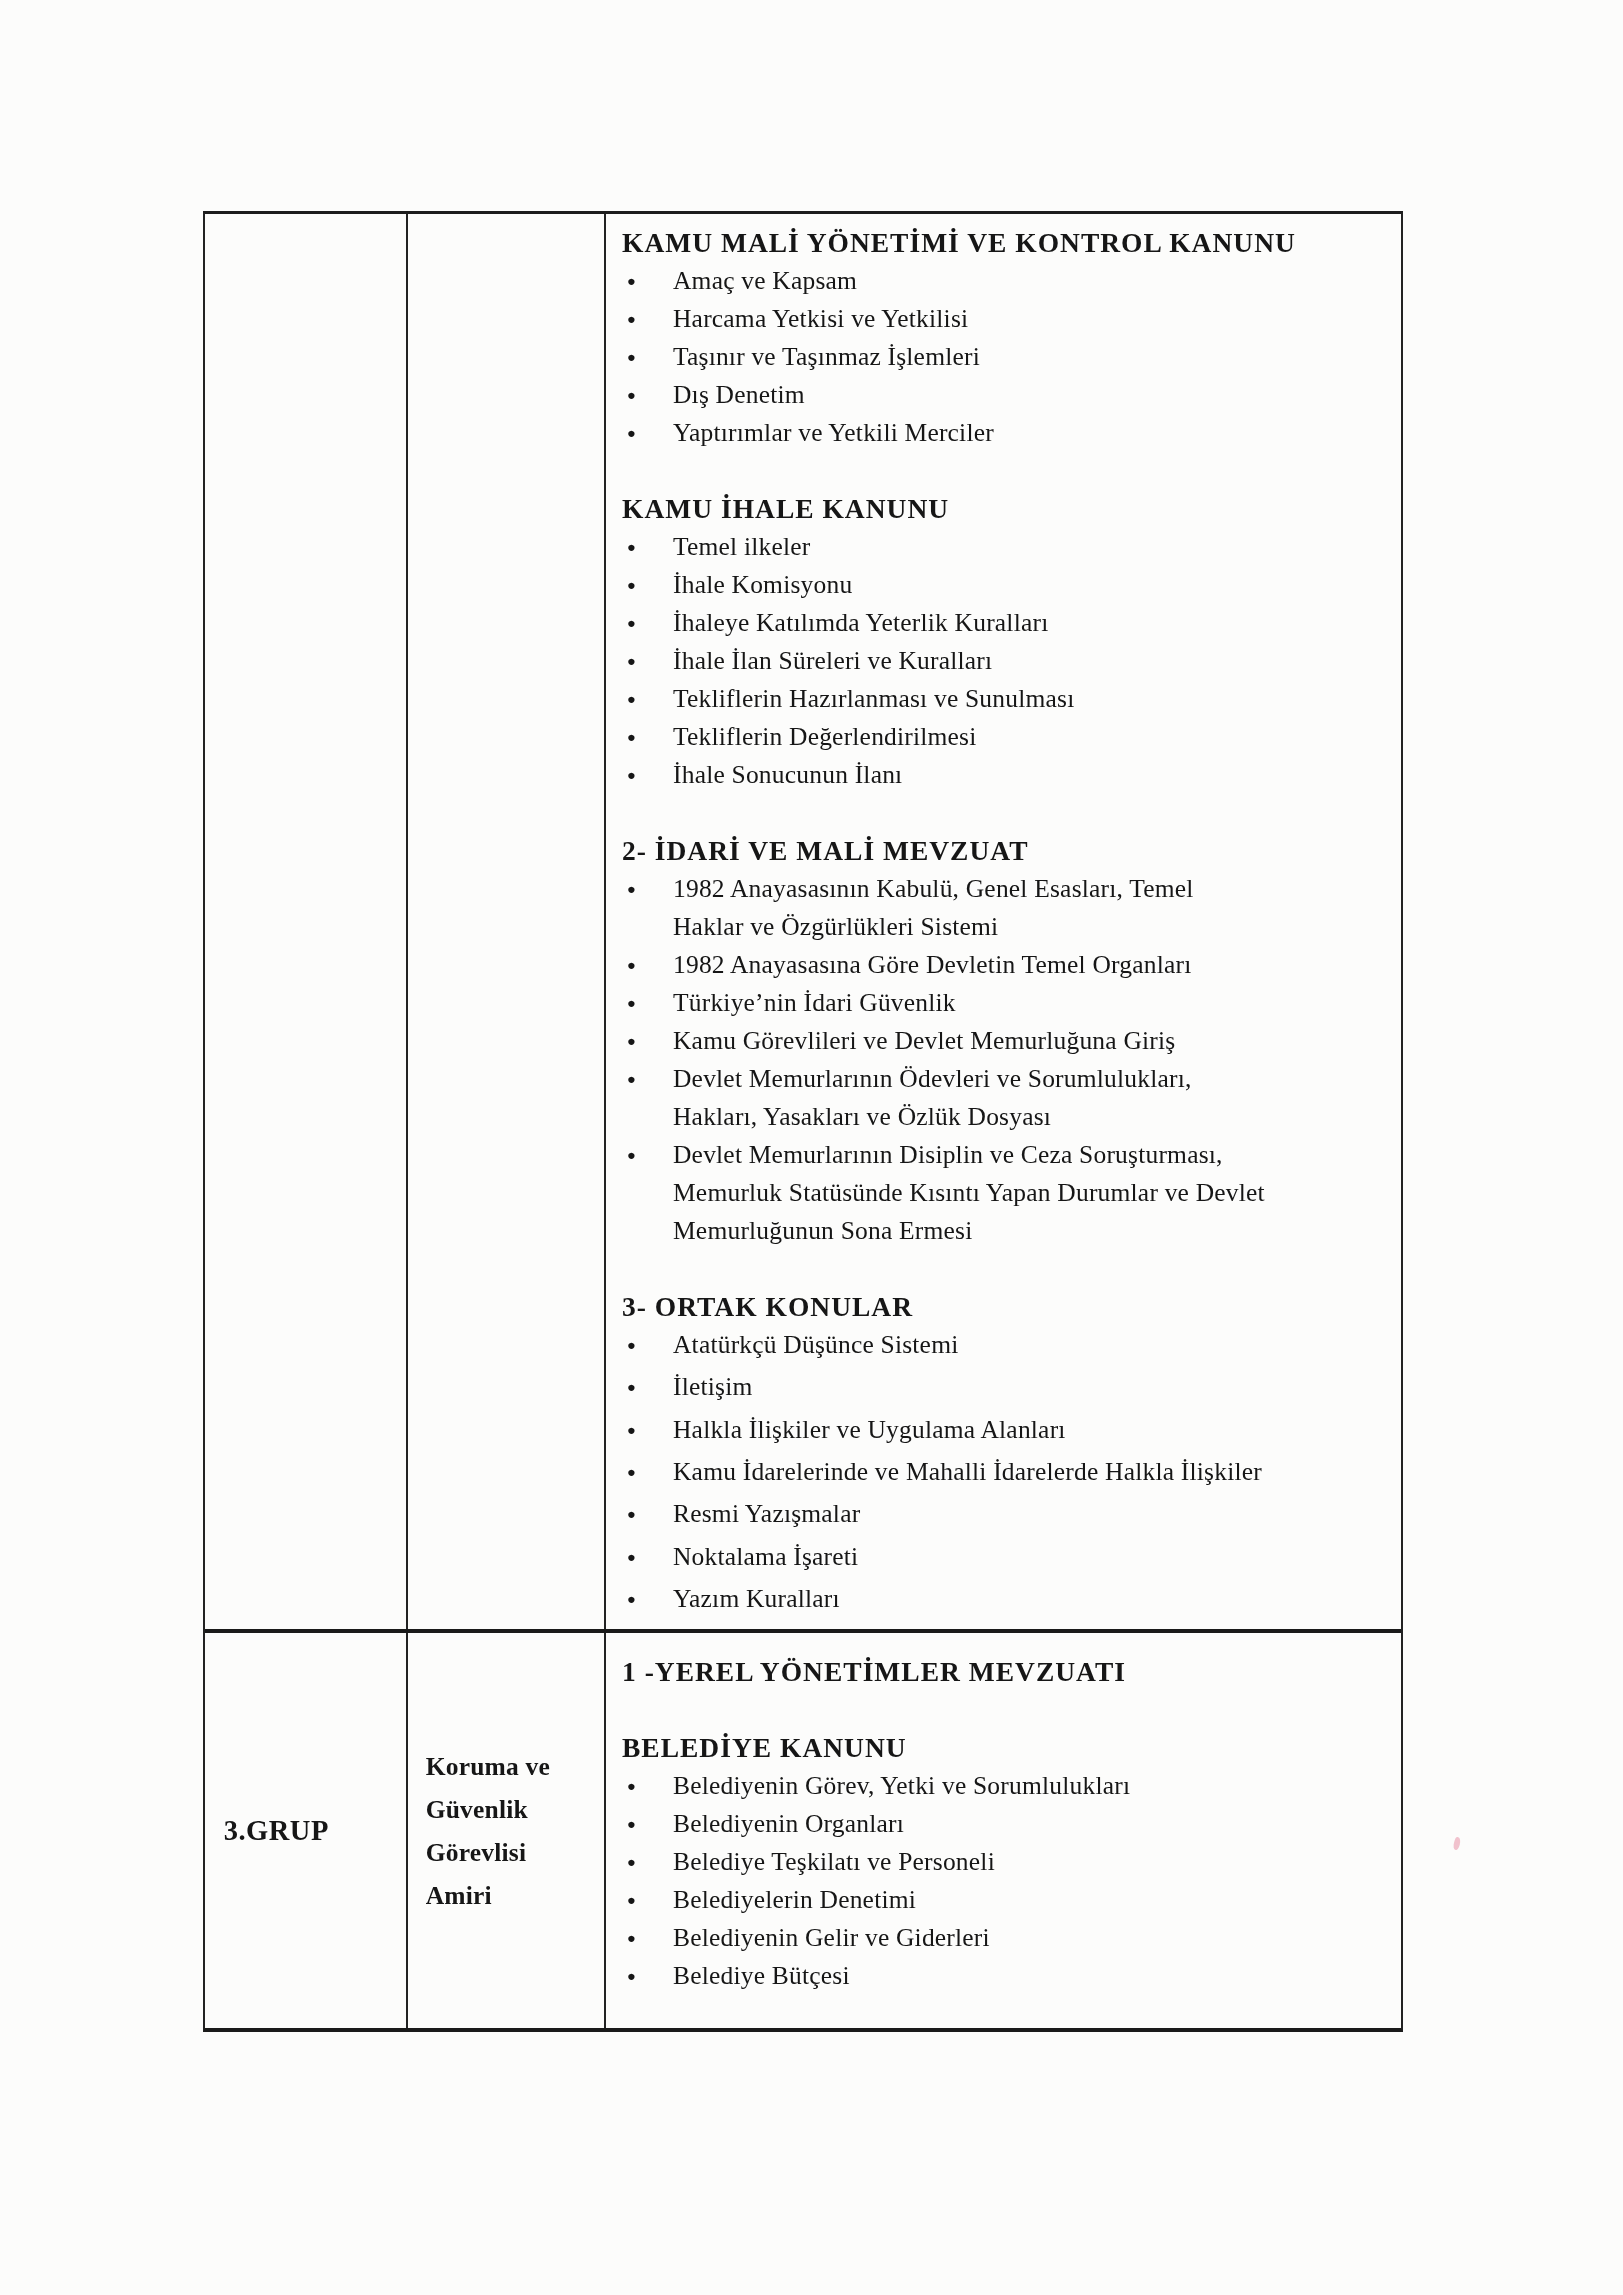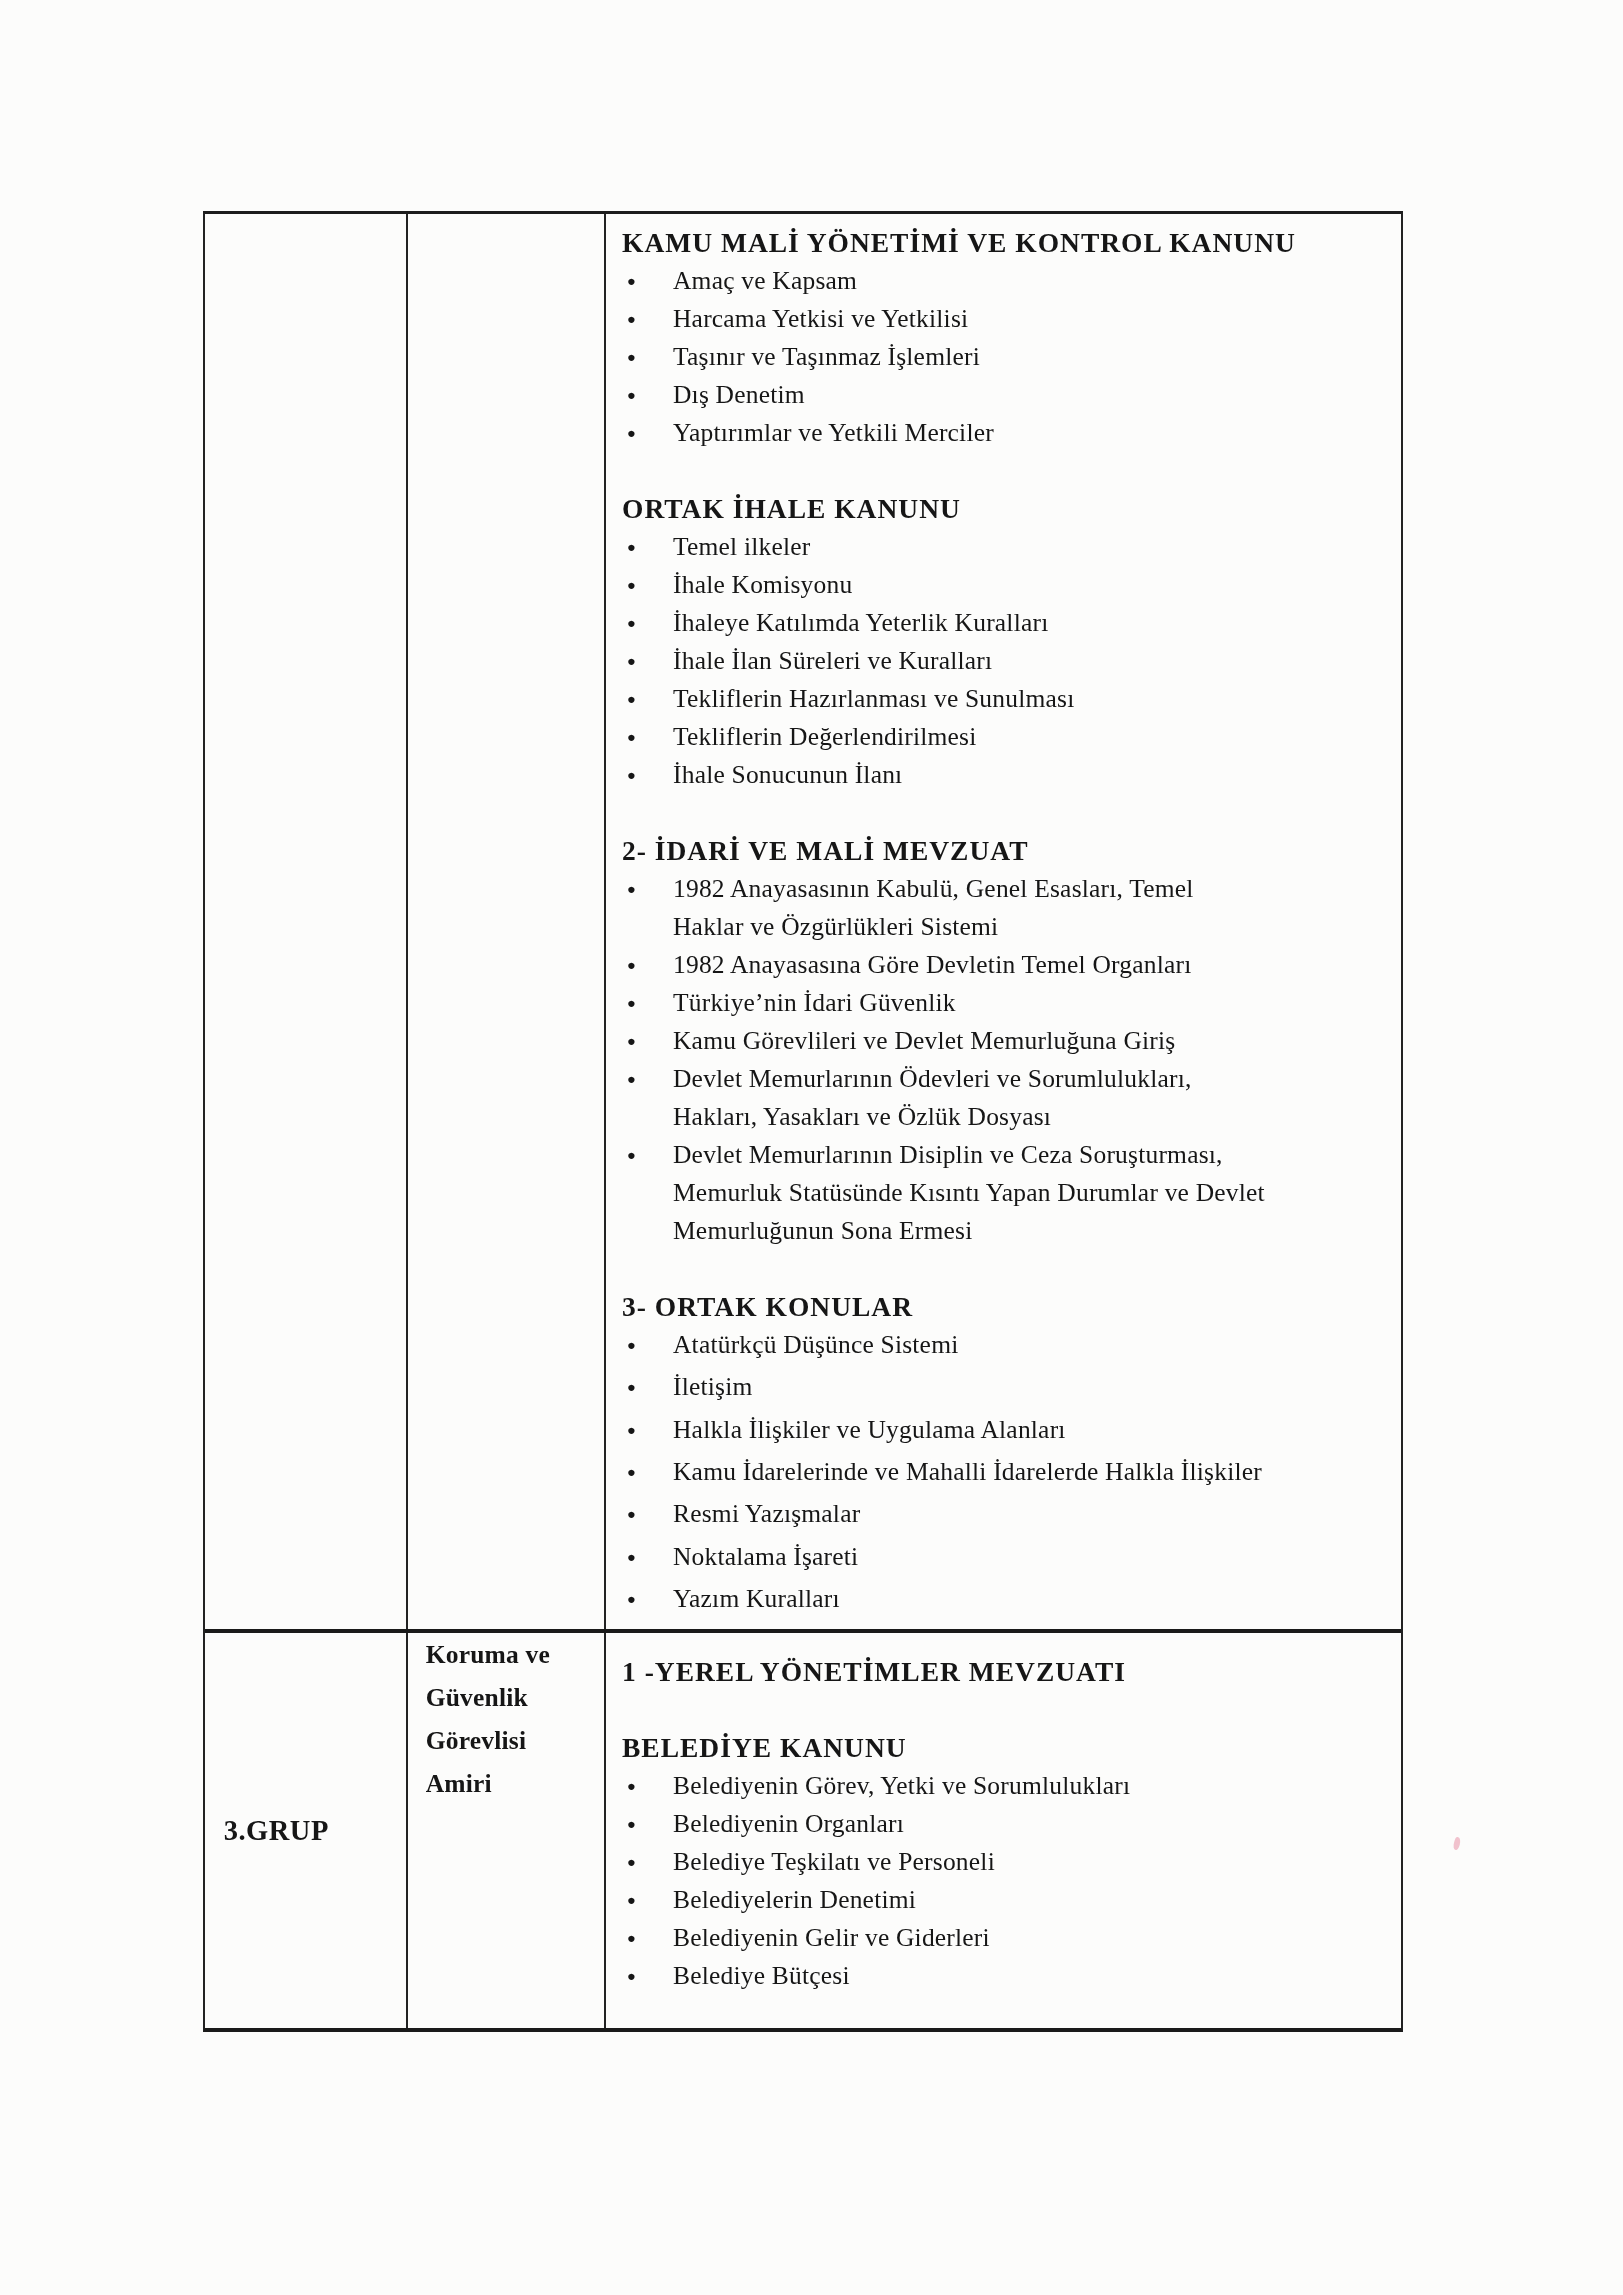--- a/index.html
+++ b/index.html
@@ -39,20 +39,21 @@
     display: flex;
     align-items: center;
     padding-left: 18.7px;
     padding-right: 4.9px;
     text-align: right;
   }
   .c-pos {
     width: 198px;
     border-right: 2.5px solid #222;
     display: flex;
+    align-items: center;
     padding-left: 17.7px;
     padding-right: 13.7px;
   }
   .c-content {
     flex: 1;
     padding: 9.8px 14.7px 4.9px 0;
     overflow: hidden;
   }
   .row-1 .c-content { padding-top: 19.6px; }
   .group-label {
@@ -120,21 +121,21 @@
       <div class="cell c-content">
           <div class="sec">
             <h3 class="sec-title">KAMU MALİ YÖNETİMİ VE KONTROL KANUNU</h3>
             <div class="item"><span class="bullet">●</span><span class="item-text">Amaç ve Kapsam</span></div>
             <div class="item"><span class="bullet">●</span><span class="item-text">Harcama Yetkisi ve Yetkilisi</span></div>
             <div class="item"><span class="bullet">●</span><span class="item-text">Taşınır ve Taşınmaz İşlemleri</span></div>
             <div class="item"><span class="bullet">●</span><span class="item-text">Dış Denetim</span></div>
             <div class="item"><span class="bullet">●</span><span class="item-text">Yaptırımlar ve Yetkili Merciler</span></div>
           </div>
           <div class="sec">
-            <h3 class="sec-title">ORTAK İHALE KANUNU</h3>
+            <h3 class="sec-title">KAMU İHALE KANUNU</h3>
             <div class="item"><span class="bullet">●</span><span class="item-text">Temel ilkeler</span></div>
             <div class="item"><span class="bullet">●</span><span class="item-text">İhale Komisyonu</span></div>
             <div class="item"><span class="bullet">●</span><span class="item-text">İhaleye Katılımda Yeterlik Kuralları</span></div>
             <div class="item"><span class="bullet">●</span><span class="item-text">İhale İlan Süreleri ve Kuralları</span></div>
             <div class="item"><span class="bullet">●</span><span class="item-text">Tekliflerin Hazırlanması ve Sunulması</span></div>
             <div class="item"><span class="bullet">●</span><span class="item-text">Tekliflerin Değerlendirilmesi</span></div>
             <div class="item"><span class="bullet">●</span><span class="item-text">İhale Sonucunun İlanı</span></div>
           </div>
           <div class="sec">
             <h3 class="sec-title">2- İDARİ VE MALİ MEVZUAT</h3>

